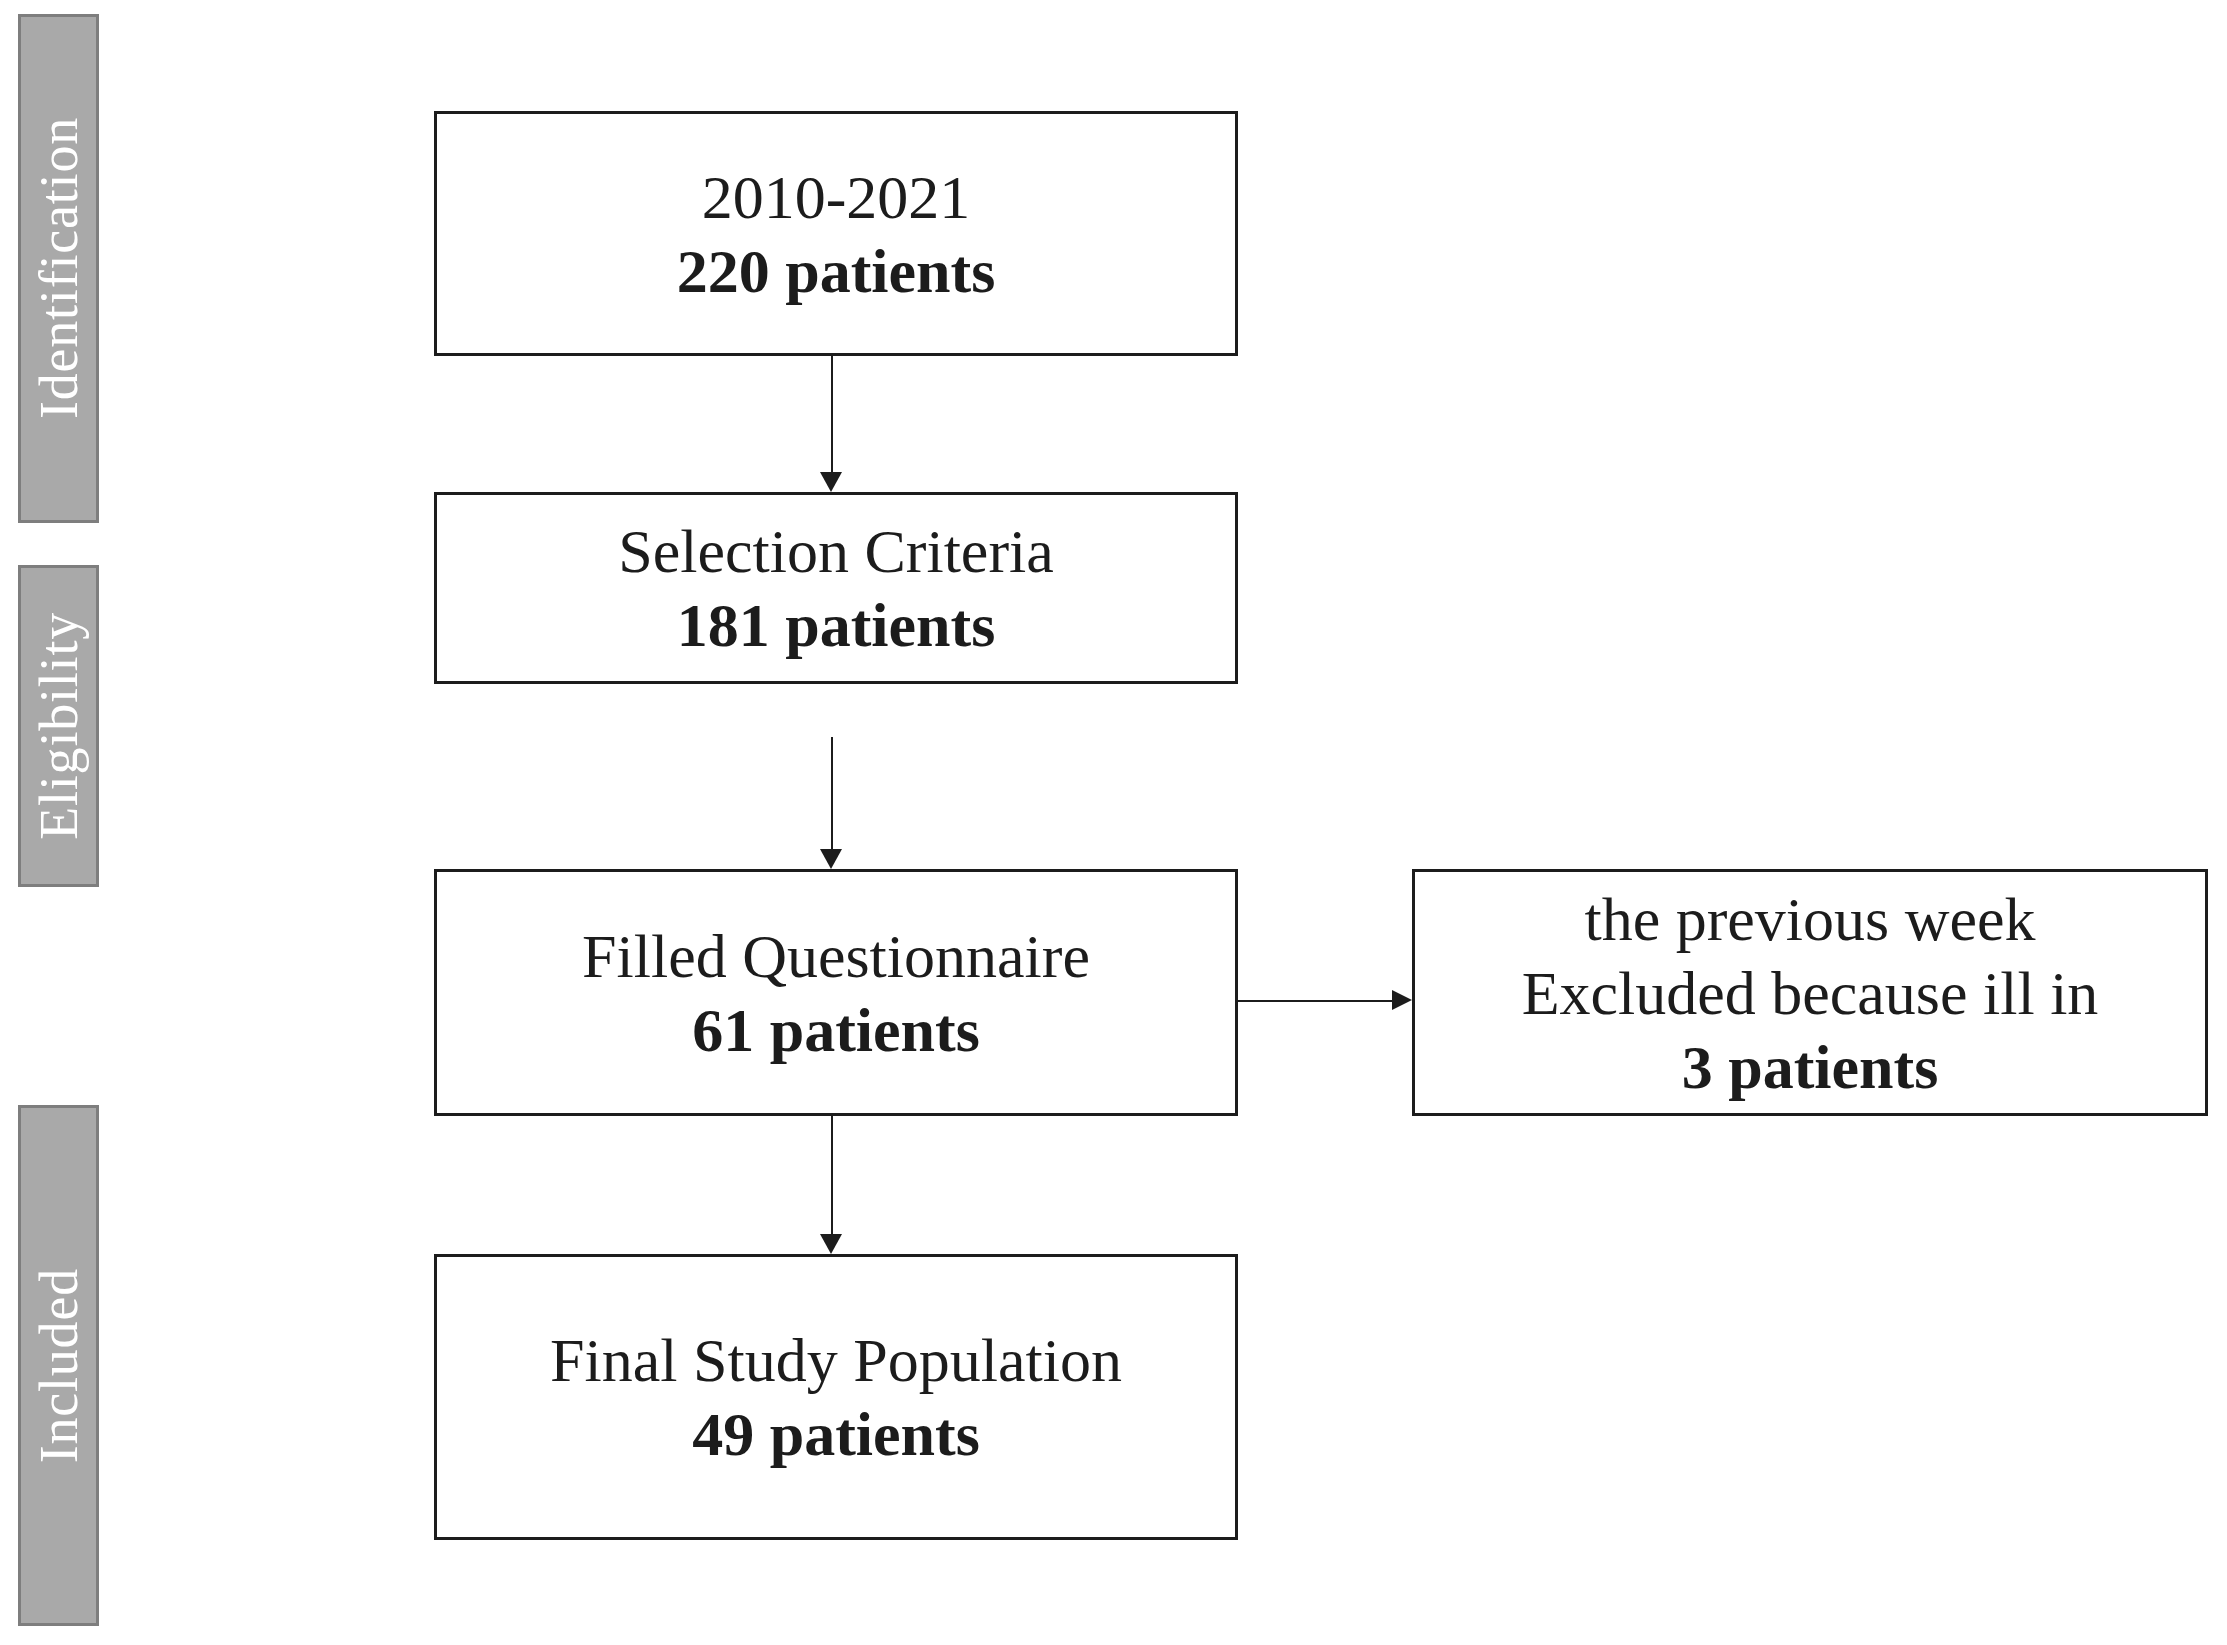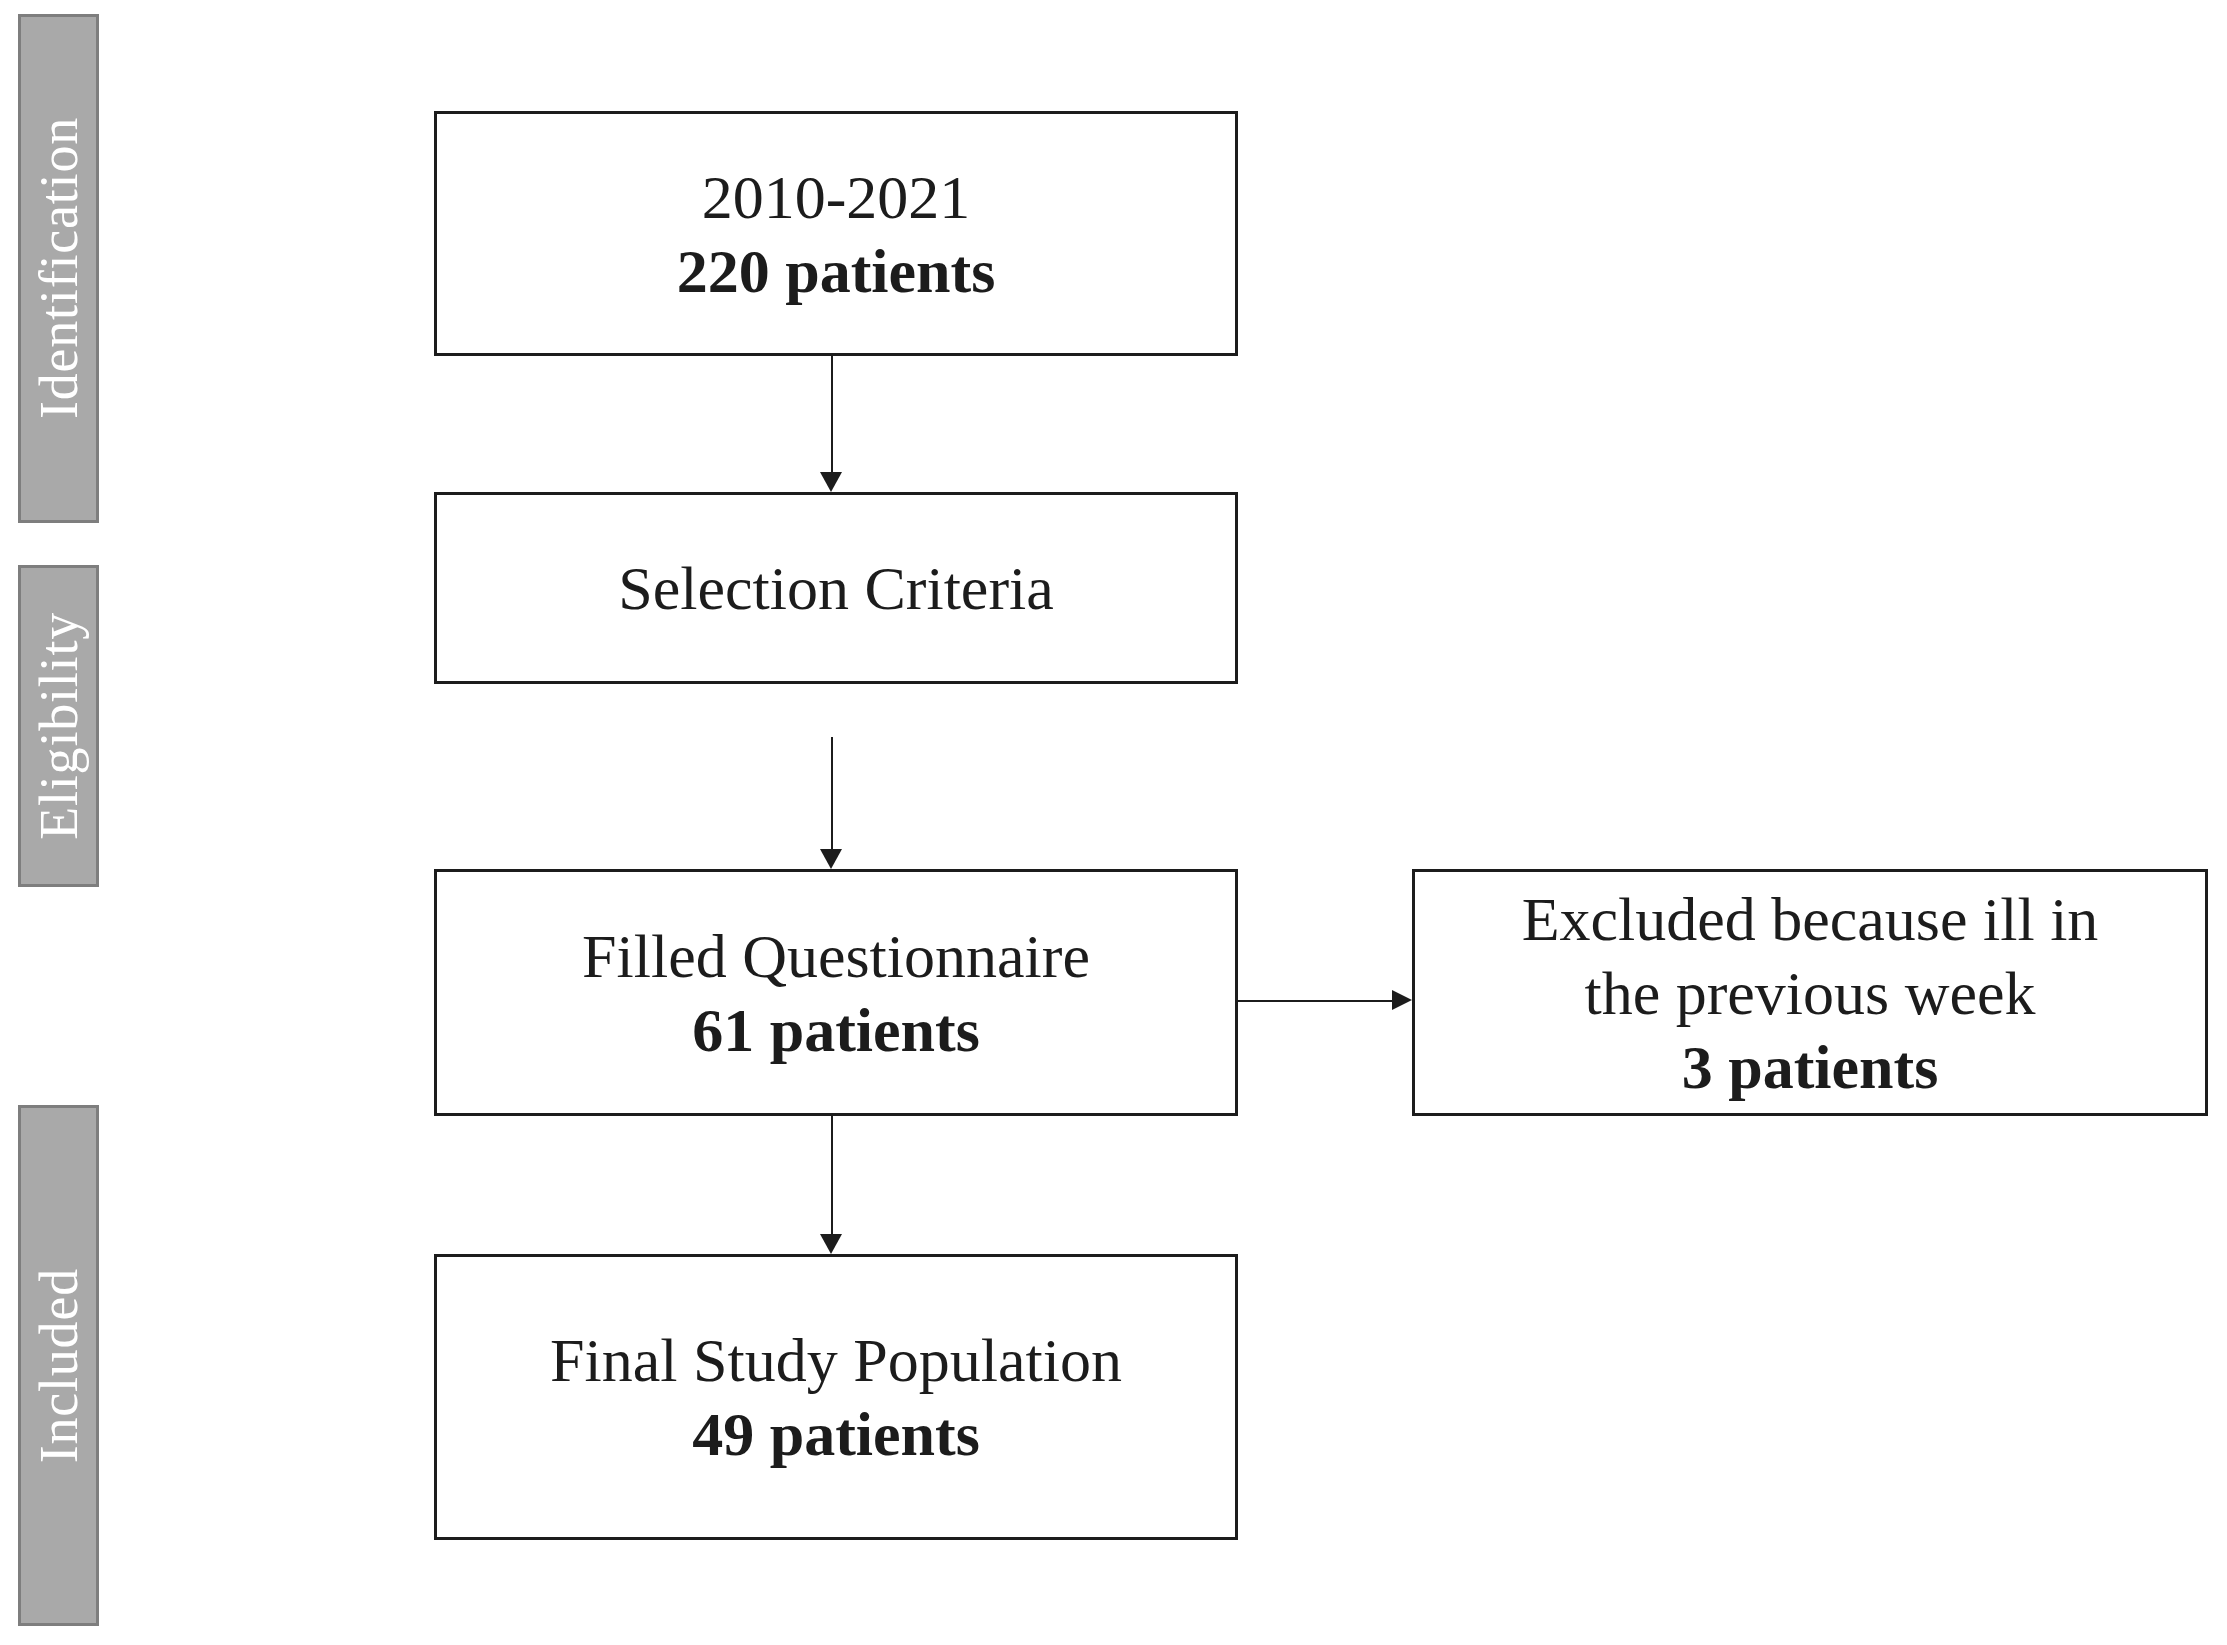--- a/index.html
+++ b/index.html
@@ -115,30 +115,31 @@
     <span class="stage-label">Included</span>
   </div>
 
   <div class="flow-box box-main box-total">
     <div class="box-line">2010-2021</div>
     <div class="box-line box-count">220 patients</div>
   </div>
 
   <div class="flow-box box-main box-selection">
     <div class="box-line">Selection Criteria</div>
+    <div class="box-line box-count">181 patients</div>
   </div>
 
   <div class="flow-box box-main box-questionnaire">
     <div class="box-line">Filled Questionnaire</div>
     <div class="box-line box-count">61 patients</div>
   </div>
 
   <div class="flow-box box-excluded">
+    <div class="box-line">the previous week</div>
     <div class="box-line">Excluded because ill in</div>
-    <div class="box-line">the previous week</div>
     <div class="box-line box-count">3 patients</div>
   </div>
 
   <div class="flow-box box-main box-final">
     <div class="box-line">Final Study Population</div>
     <div class="box-line box-count">49 patients</div>
   </div>
 
   <div>
     <div class="arrow-line-v" style="left:831px; top:356px; height:116px;"></div>

